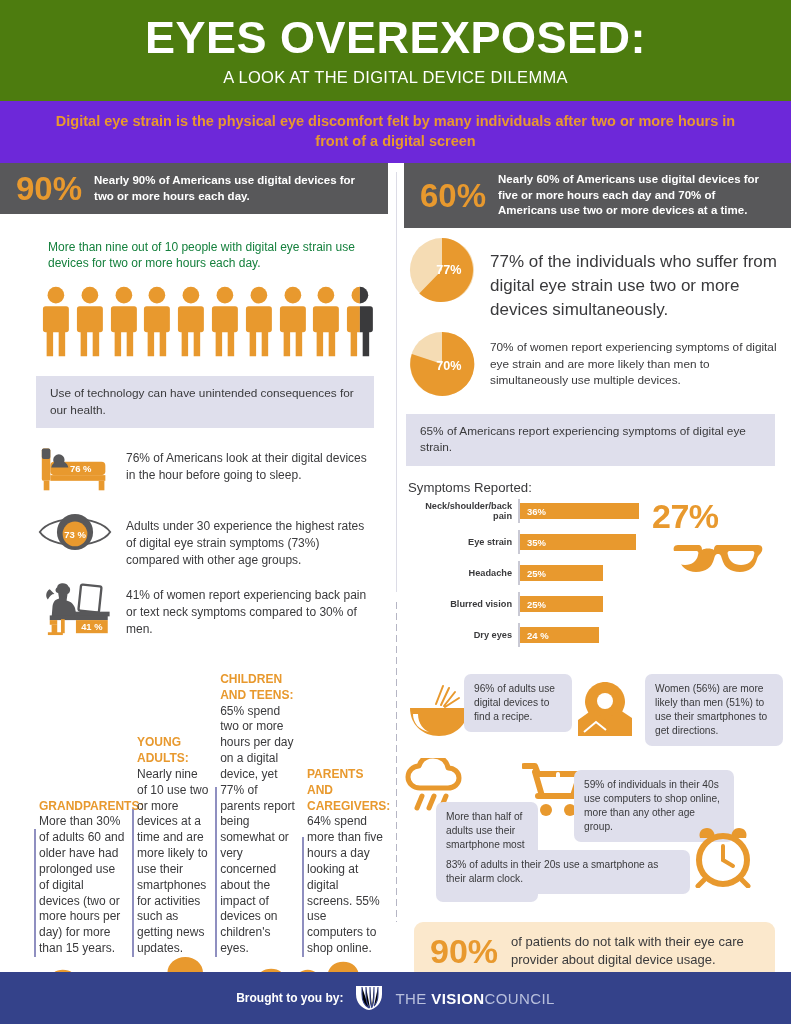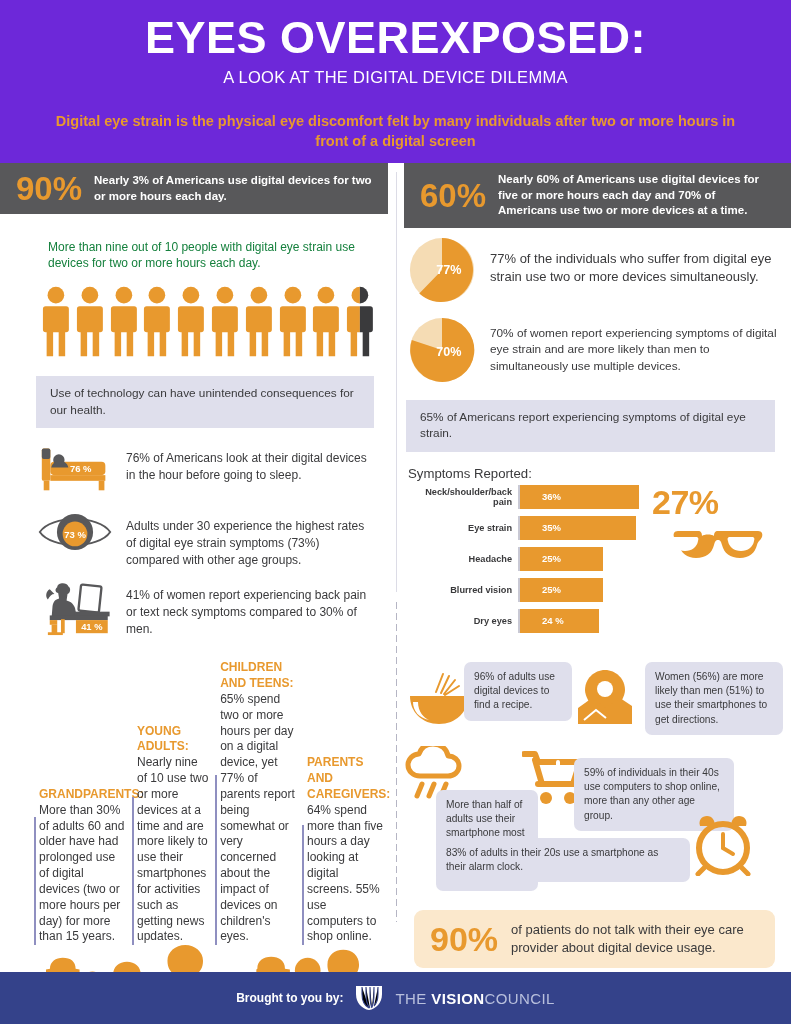--- a/index.html
+++ b/index.html
@@ -7,21 +7,21 @@
     width: 791px; height: 1024px;
     font-family: "Liberation Sans", sans-serif;
     background: #ffffff;
     color: #3a3a3c;
     overflow: hidden;
   }
   .page { position: relative; width: 791px; height: 1024px; background:#fff; }
 
   
   .header {
-    background: #6d28d9; color: #fff;
+    background: #4d7c0f; color: #fff;
     padding: 14px 0 14px;
     text-align: center;
   }
   .header h1 {
     font-size: 45px; font-weight: 700; letter-spacing: 0.5px;
     line-height: 1.05;
   }
   .header h2 {
     font-size: 16.5px; font-weight: 400; letter-spacing: 0.3px;
     margin-top: 7px;
@@ -80,23 +80,23 @@
   }
   .chart-area { display:flex; padding: 0 6px 4px 10px; }
   .chart { width: 238px; flex: 0 0 238px; }
   .brow { display:flex; align-items:center; height: 24px; margin-bottom: 7px; }
   .blabel {
     width: 112px; flex:0 0 112px; text-align: right; padding-right: 6px;
     font-size: 9.2px; font-weight: 700; color:#3a3a3c; line-height:1.1;
   }
   .baxis { width: 2px; background:#c9c9d4; height: 24px; flex:0 0 2px; }
   .bbar {
-    background:#e8992e; height: 24px; color:#fff;
+    background:#e8992e; height: 16px; color:#fff;
     font-size: 9.5px; font-weight: 700; display:flex; align-items:center;
-    padding-left: 22px;
+    padding-left: 7px;
   }
   .chart-side { flex: 1; padding-left: 8px; padding-top: 0px; }
   .chart-side .big27 {
     color:#e8992e; font-size: 34px; font-weight: 800; line-height: 1; letter-spacing:-0.5px;
   }
   .chart-side .sidetxt { font-size: 11.8px; line-height: 1.42; margin-top: 2px; }
 
   
   .gens { display:flex; padding: 8px 6px 0 34px; align-items: flex-end; }
   .gen { position: relative; padding: 0 6px 0 5px; font-size: 12px; line-height: 1.32; margin-top: 6px; }
@@ -160,21 +160,21 @@
   </div>
   <div class="subhead">Digital eye strain is the physical eye discomfort felt by many individuals after two or more hours in front of a digital screen</div>
 
   <div class="vline-top"></div>
   <div class="vdots"></div>
 
   <div class="cols">
     <div class="col-left band-wrap-l">
       <div class="band big">
         <span class="pct">90%</span>
-        <span>Nearly 3% of Americans use digital devices for two or more hours each day.</span>
+        <span>Nearly 90% of Americans use digital devices for two or more hours each day.</span>
       </div>
     </div>
     <div class="col-right band-wrap-r">
       <div class="band big">
         <span class="pct">60%</span>
         <span>Nearly 60% of Americans use digital devices for five or more hours each day and 70% of Americans use two or more devices at a time.</span>
       </div>
     </div>
   </div>
 
@@ -296,21 +296,21 @@
     <div class="col-right">
 
       <div class="istat" style="padding:8px 14px 4px 12px;">
         <div class="ico" style="width:70px;flex:0 0 70px;text-decoration:underline;">
           <svg viewBox="0 0 70 70" width="68" height="68">
             <circle cx="35" cy="35" r="33" fill="#f5dcb4"></circle>
             <path d="M35 35 L35 2 A33 33 0 1 1 11.6 59.3 Z" fill="#e8992e"></path>
             <text x="42" y="39" font-family="Liberation Sans, sans-serif" font-size="13" font-weight="700" fill="#fff" text-anchor="middle">77%</text>
           </svg>
         </div>
-        <div class="txt" style="font-size:13px;padding-top:14px;">77% of the individuals who suffer from digital eye strain use two or more devices simultaneously.</div>
+        <div class="txt" style="font-size:17px;padding-top:14px;">77% of the individuals who suffer from digital eye strain use two or more devices simultaneously.</div>
       </div>
 
       <div class="istat" style="padding:4px 14px 4px 12px;">
         <div class="ico" style="width:70px;flex:0 0 70px;">
           <svg viewBox="0 0 70 70" width="68" height="68">
             <circle cx="35" cy="35" r="33" fill="#f5dcb4"></circle>
             <path d="M35 35 L35 2 A33 33 0 1 1 3.9 24.8 Z" fill="#e8992e"></path>
             <text x="42" y="41" font-family="Liberation Sans, sans-serif" font-size="13" font-weight="700" fill="#fff" text-anchor="middle">70%</text>
           </svg>
         </div>

